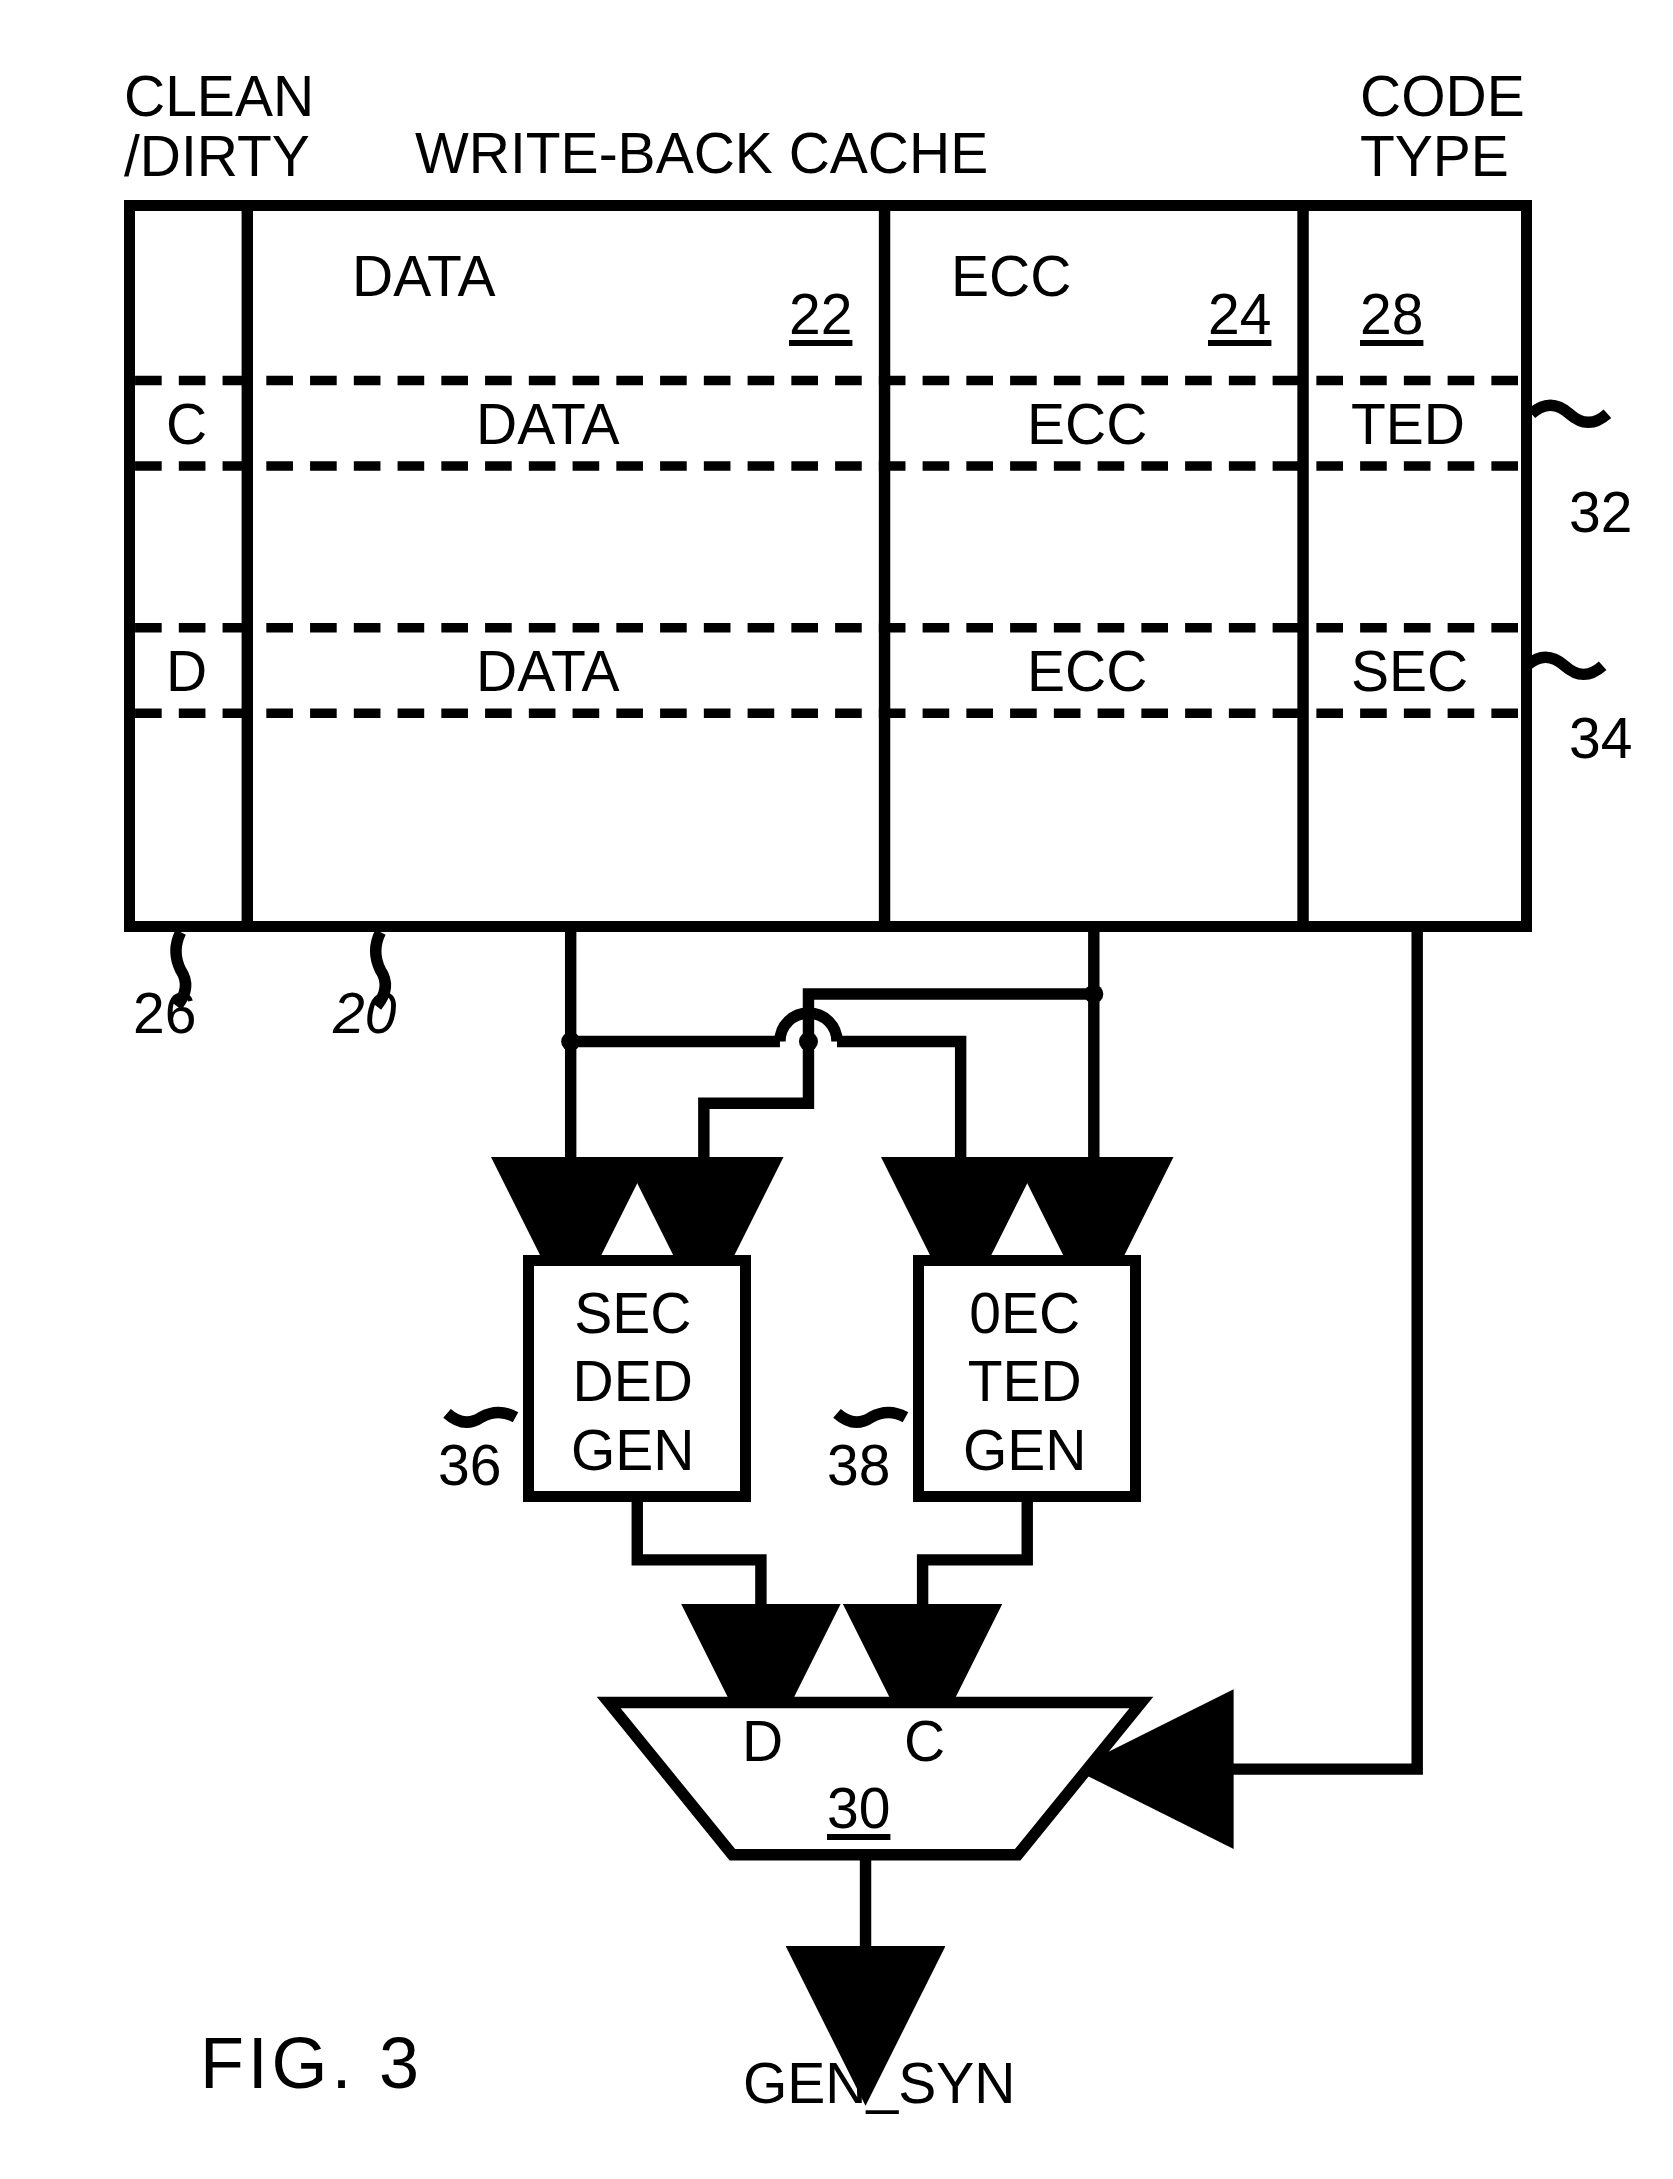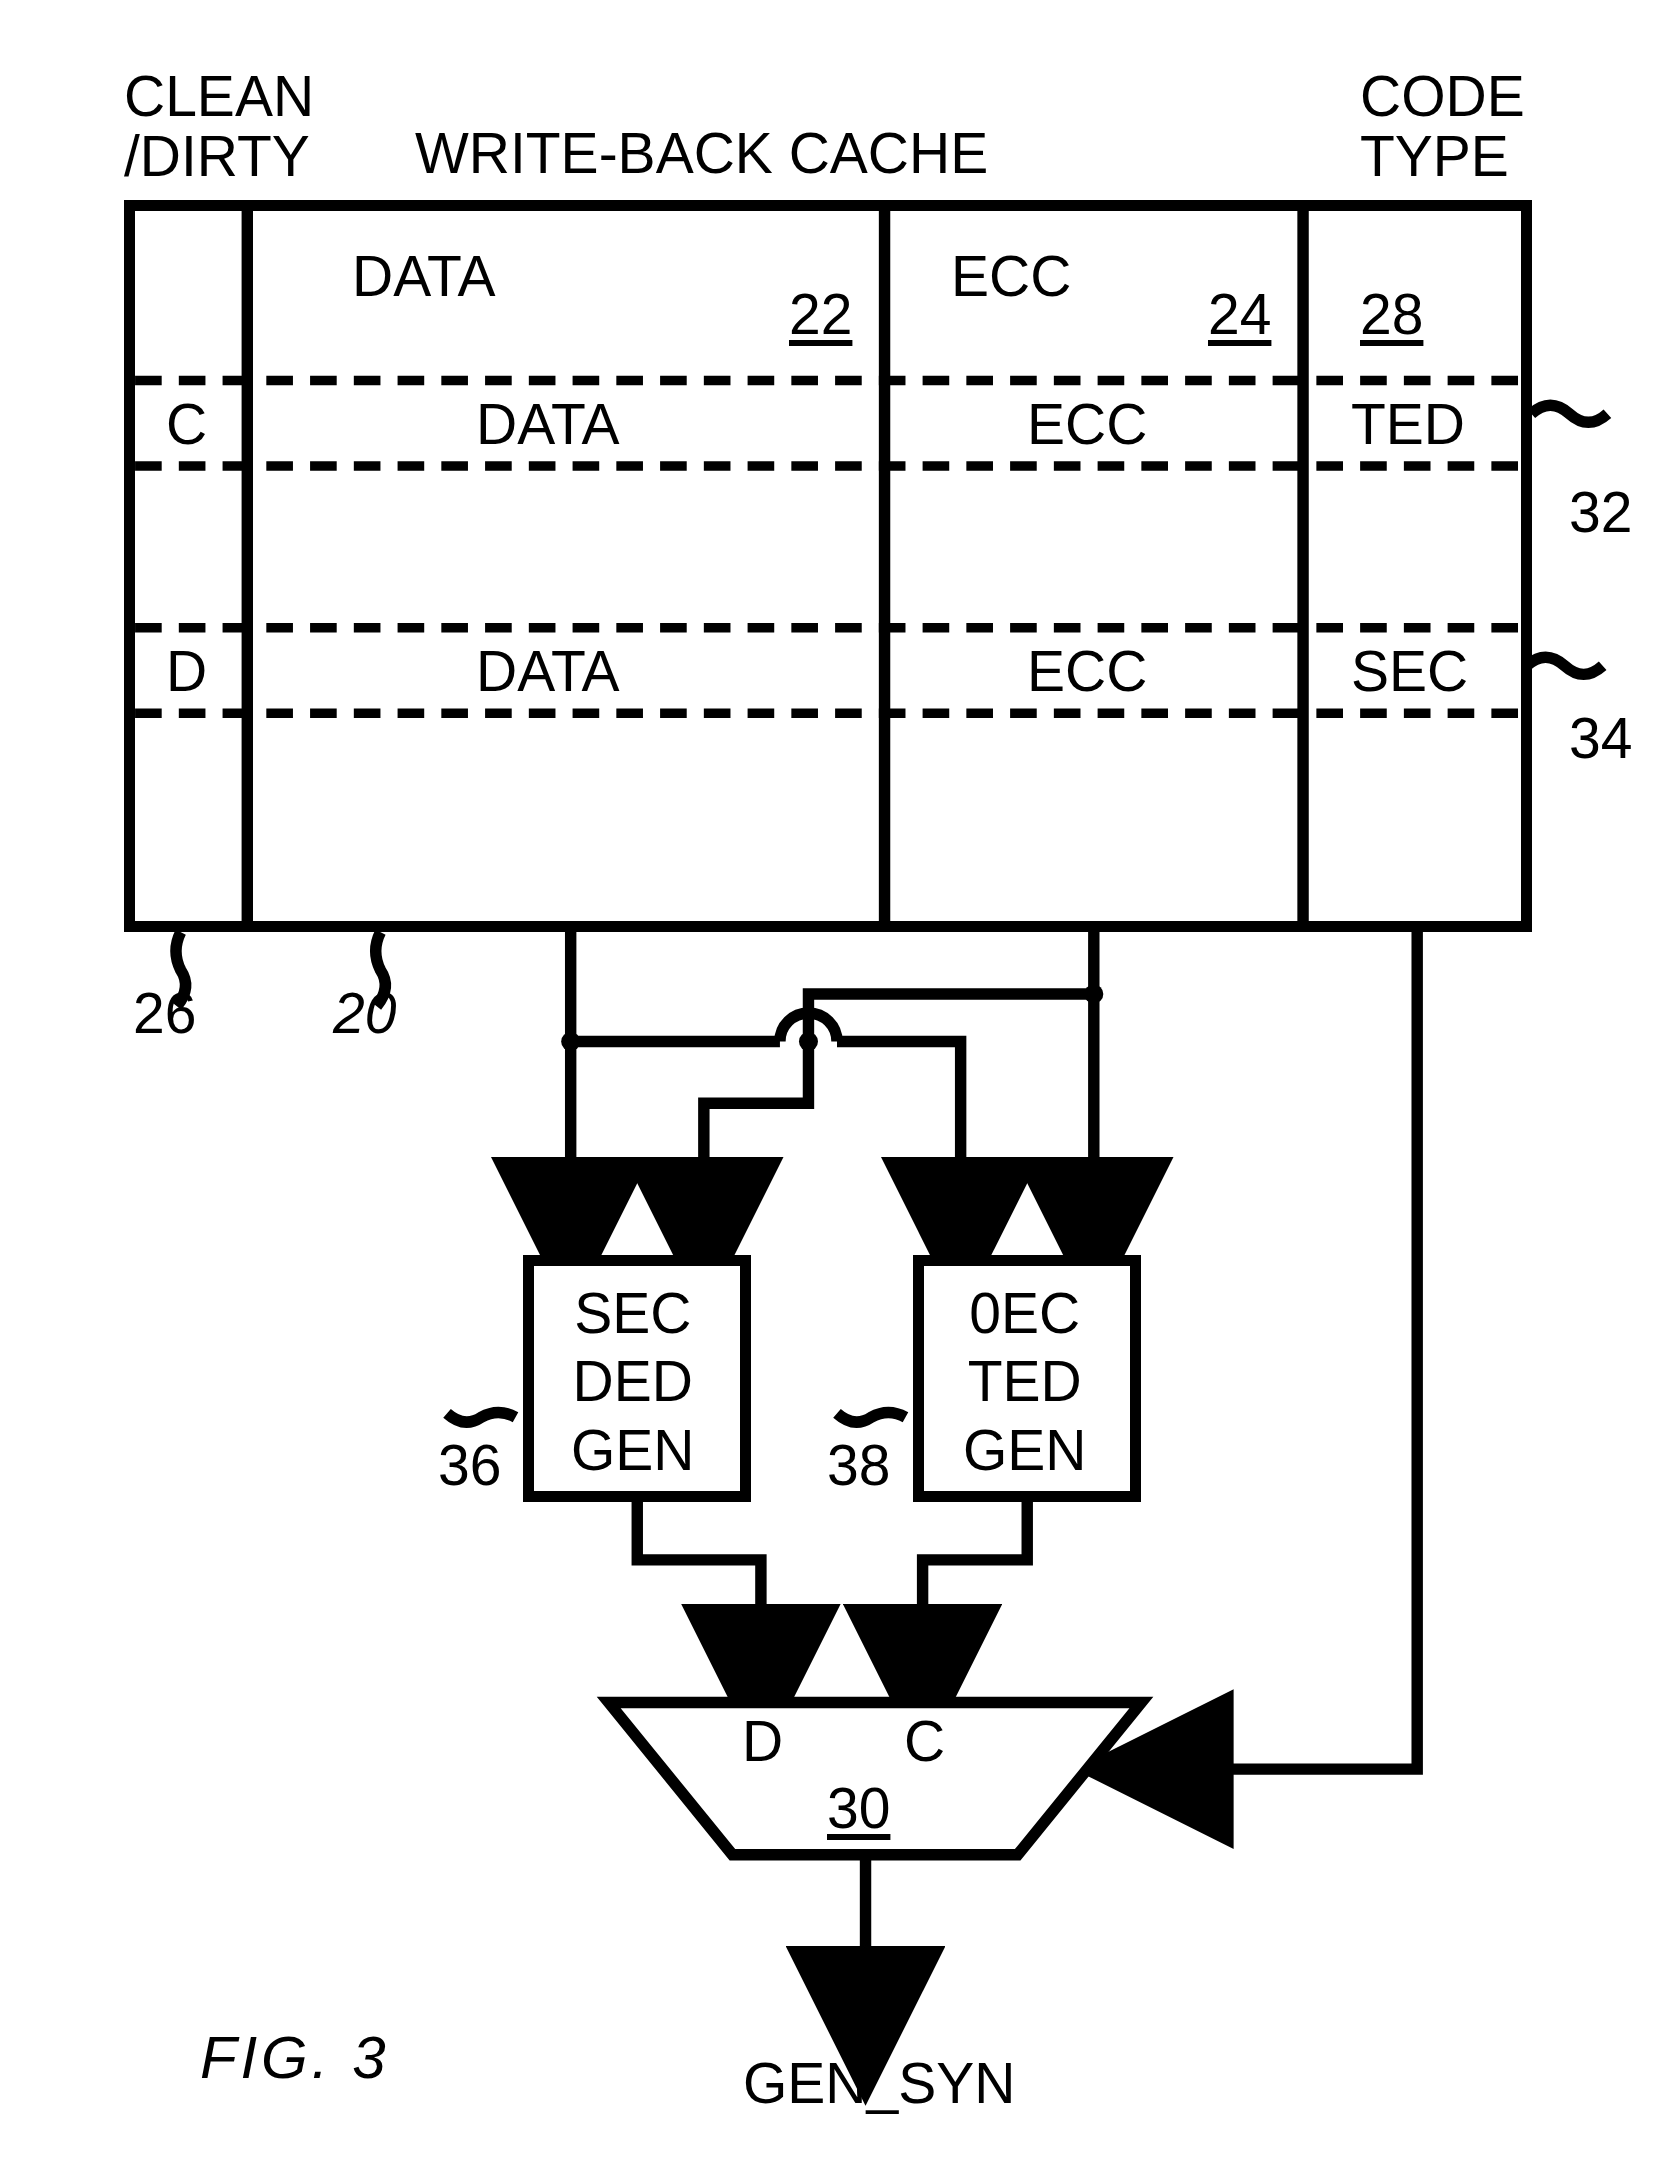--- a/index.html
+++ b/index.html
@@ -21,21 +21,21 @@
     border: 11.4px solid #000;
     background: #fff;
   }
   .text {
     font-size: 57px;
     font-weight: 400;
     color: #000;
     line-height: 1.05;
     white-space: pre;
   }
-  .big { font-size: 60px; font-style: italic; }
+  .big { font-size: 72px; }
   .underline { text-decoration: underline; text-decoration-thickness: 5.7px; text-underline-offset: 5.7px; }
   svg.full {
     position: absolute;
     left: 0; top: 0;
     width: 1674px;
     height: 2180px;
   }
 </style>
 </head>
 <body>

